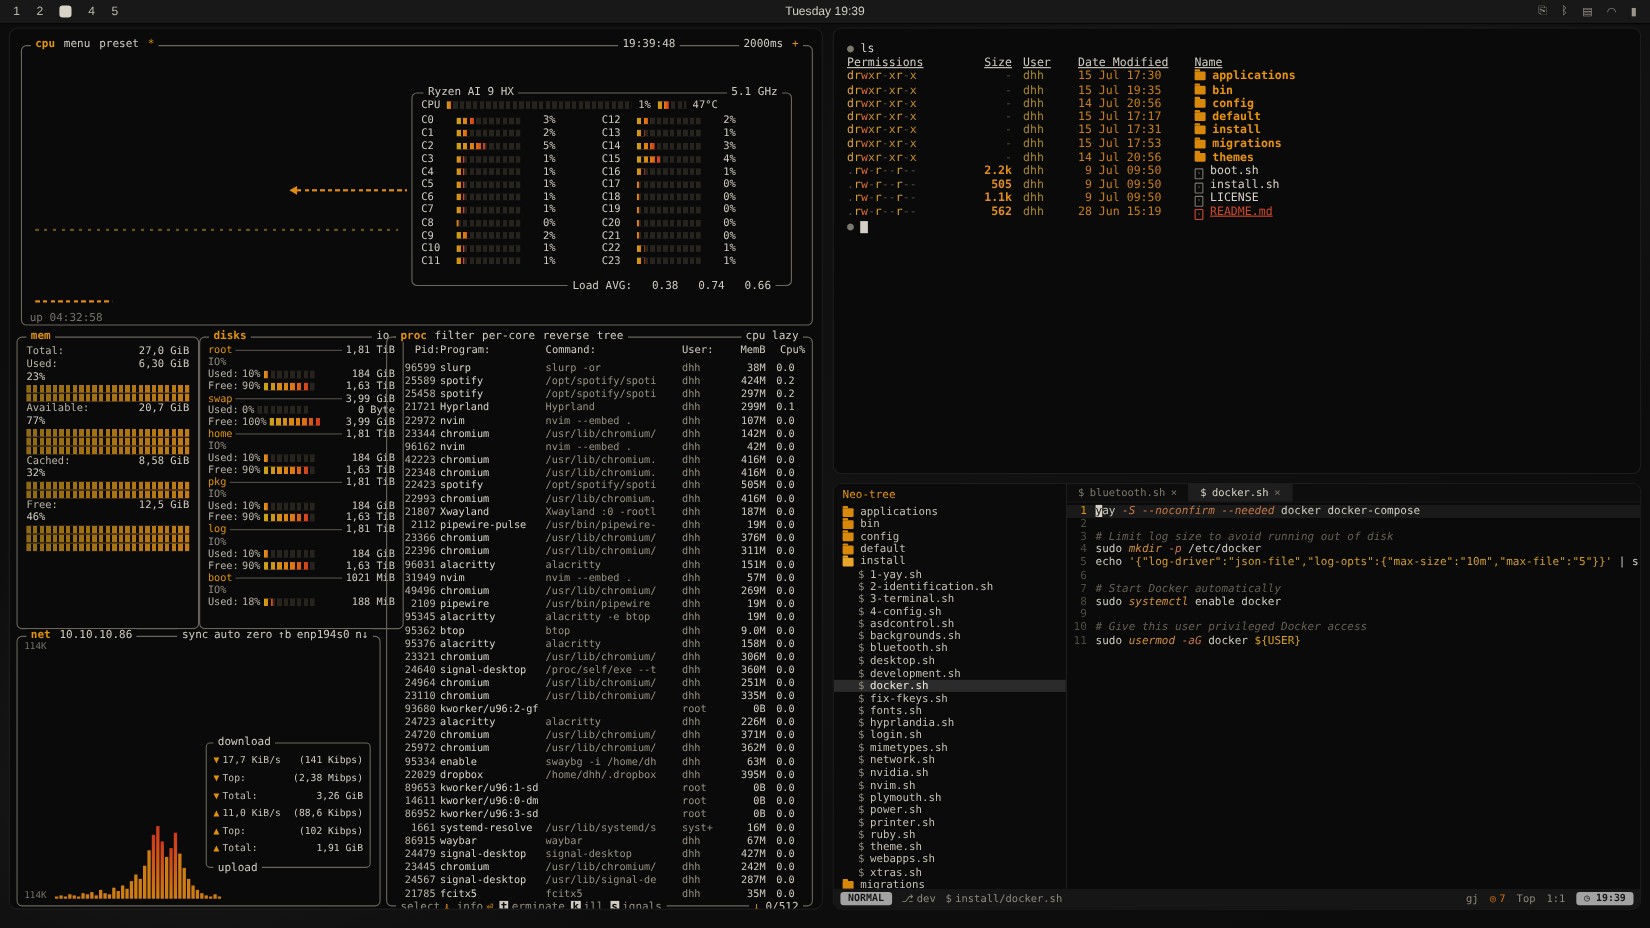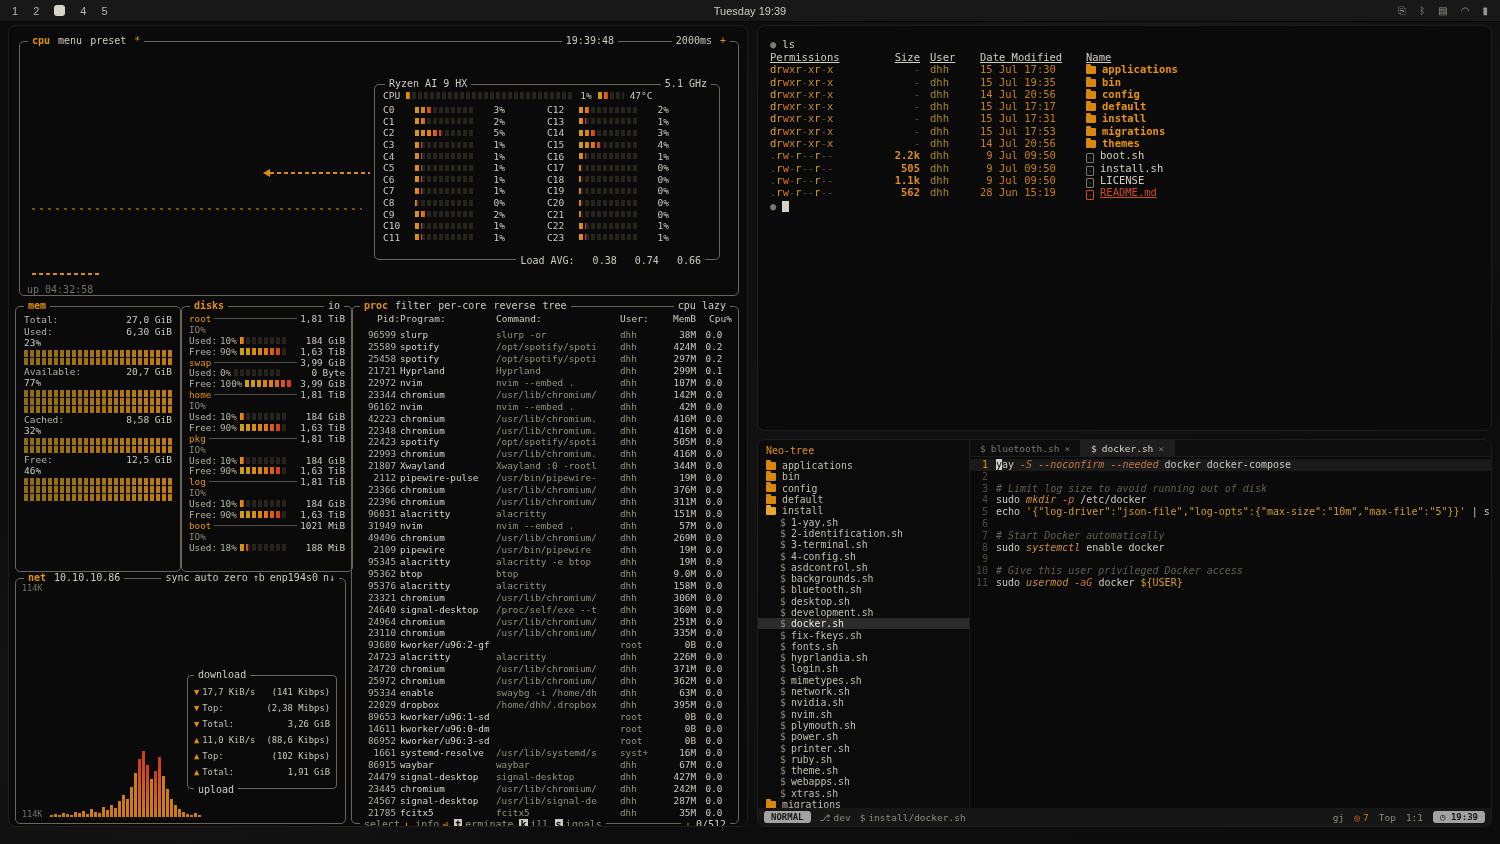--- a/index.html
+++ b/index.html
@@ -53,21 +53,21 @@
 .core-pct{width:28px;text-align:right;color:#cfcabe}
 .mini{width:58px;height:6px;background:#27241d;position:relative;margin:0 4px}
 .load-avg{white-space:pre;color:#cfcabe}
 #uptime{position:absolute;left:18px;top:258px;font-size:10px;color:#7772666}
 
 #mem-box{left:6px;top:280px;width:166px;height:266px}
 #mem-body{padding:7px 8px 4px 8px;font-size:9.5px}
 .mem-kv{display:flex;justify-content:space-between;color:#cfcabe;height:11.5px}
 .mem-kv .k{color:#b7b2a4}
 .mem-pct{color:#cfcabe;height:11.5px}
-#disks-box{left:172px;top:280px;width:172px;height:266px}
+#disks-box{left:172px;top:280px;width:186px;height:266px}
 #disks-body{padding:6px 7px;font-size:9.3px}
 .dsk-head{display:flex;align-items:center;gap:3px;height:10.9px}
 .dsk-head .nm{color:#e0920f}
 .dsk-head .ln{flex:1;border-top:1px solid #55514a;height:0}
 .dsk-head .sz{color:#cfcabe}
 .dsk-io{color:#8f8a7c;height:10.9px}
 .dsk-line{display:flex;align-items:center;gap:3px;height:10.9px;color:#b7b2a4}
 .dsk-line .v{margin-left:auto;color:#cfcabe}
 
 #net-box{left:6px;top:552px;width:331px;height:246px}
@@ -765,21 +765,21 @@
           <span class="cmd">/usr/lib/chromium.</span>
           <span class="usr">dhh</span>
           <span class="mem">416M</span>
           <span class="cpu">0.0</span>
         </div>
         <div class="prow">
           <span class="pid">21807</span>
           <span class="prog">Xwayland</span>
           <span class="cmd">Xwayland :0 -rootl</span>
           <span class="usr">dhh</span>
-          <span class="mem">344M</span>
+          <span class="mem">187M</span>
           <span class="cpu">0.0</span>
         </div>
         <div class="prow">
           <span class="pid">2112</span>
           <span class="prog">pipewire-pulse</span>
           <span class="cmd">/usr/bin/pipewire-</span>
           <span class="usr">dhh</span>
           <span class="mem">19M</span>
           <span class="cpu">0.0</span>
         </div>

